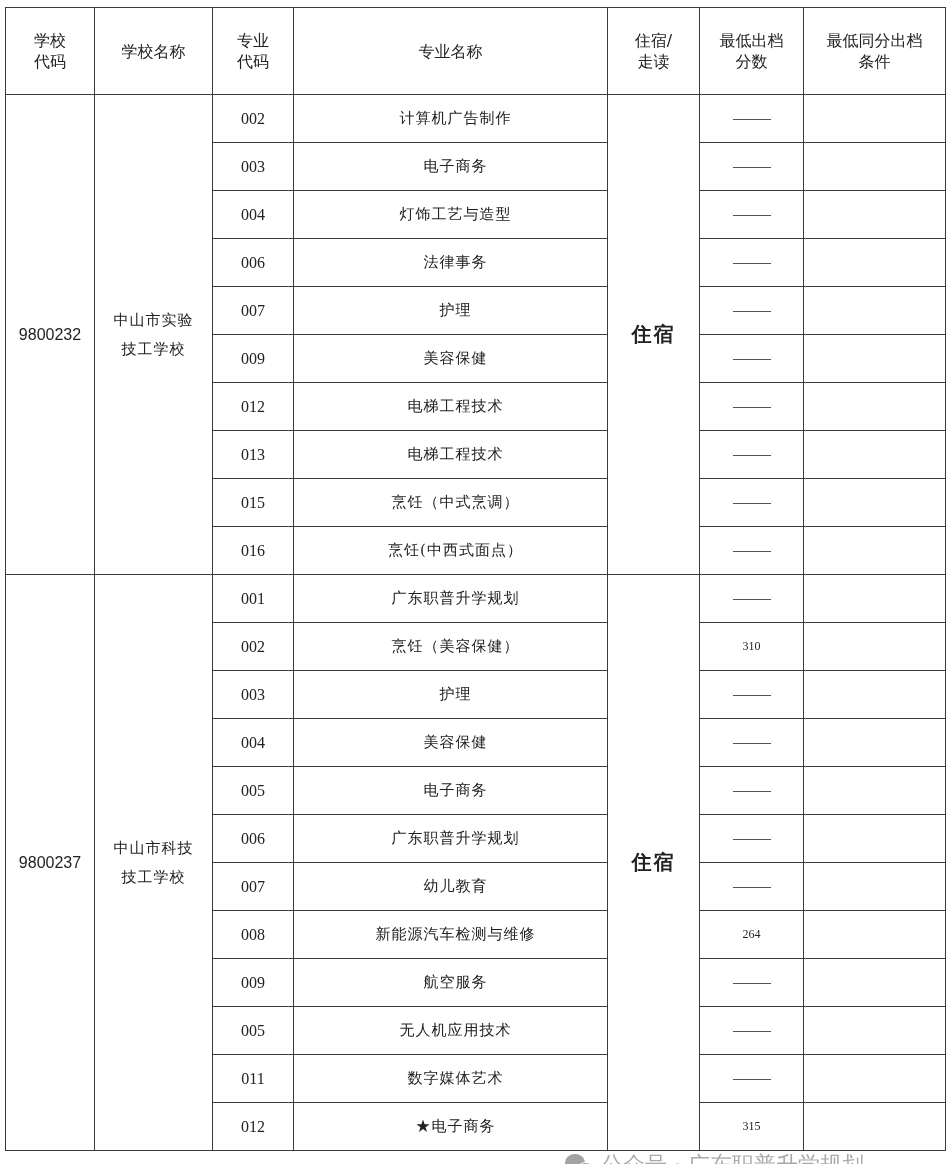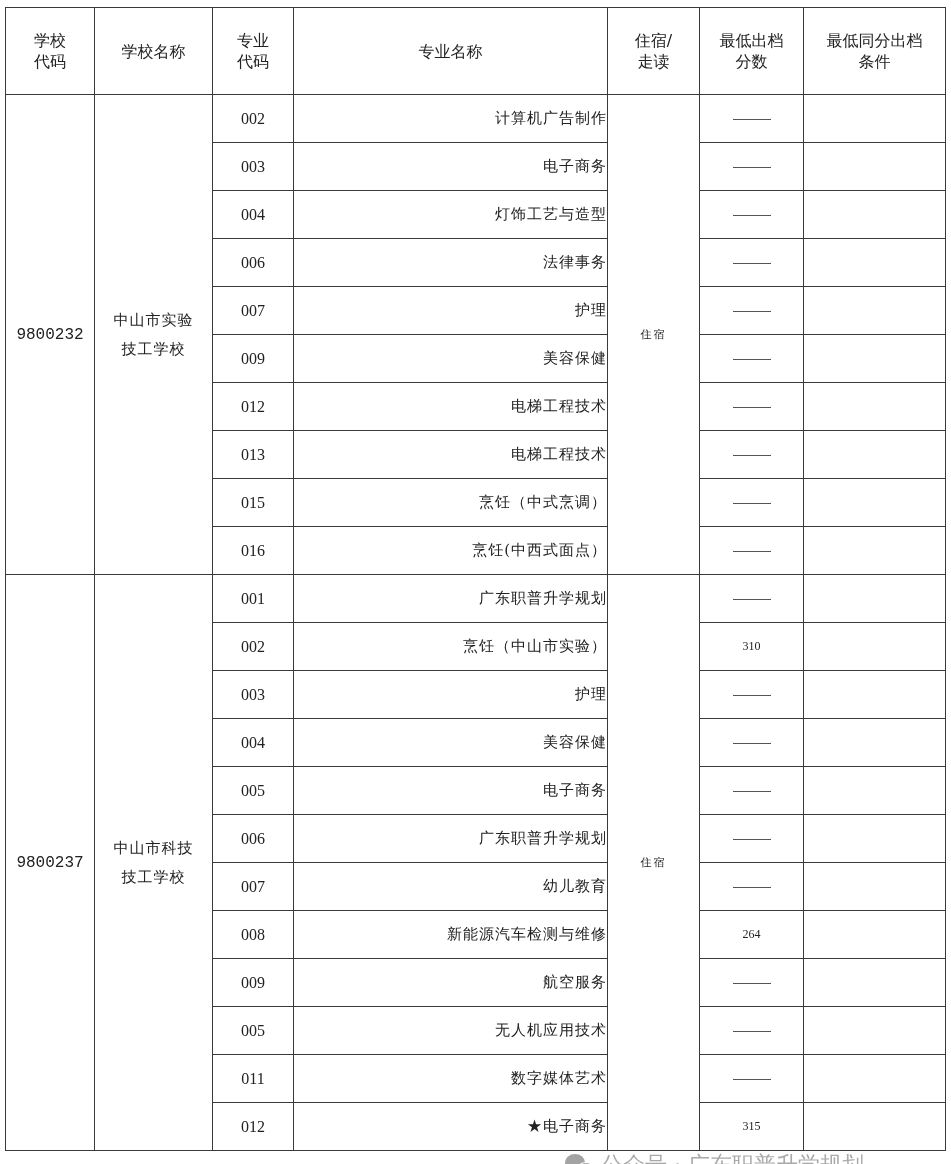--- a/index.html
+++ b/index.html
@@ -6,24 +6,24 @@
   body { width: 951px; height: 1164px; position: relative; overflow: hidden;
          font-family: "DejaVu Serif", "Liberation Serif", serif; color: #222; }
   table { position: absolute; left: 5px; top: 7px; border-collapse: collapse;
           table-layout: fixed; width: 940px; }
   td, th { border: 1.3px solid #3a3a3a; padding: 0; text-align: center;
            vertical-align: middle; font-weight: normal; }
   th { height: 86px; font-family: "DejaVu Sans", "Liberation Sans", sans-serif;
        font-size: 16px; line-height: 21px; color: #222; }
   td { height: 47px; font-size: 15px; }
   td.code { font-family: "Liberation Serif", "DejaVu Serif", serif; font-size: 16px; }
-  td.name { text-align: right; padding-left: 10px; letter-spacing: 1px; font-size: 15px; }
-  td.school-code { font-family: Liberation Mono, monospace; font-size: 16px; }
+  td.name { text-align: center; padding-left: 10px; letter-spacing: 1px; font-size: 15px; }
+  td.school-code { font-family: Liberation Sans, sans-serif; font-size: 16px; }
   td.school-name { font-size: 15px; line-height: 29px; letter-spacing: 1px; }
-  td.board { font-size: 11px; letter-spacing: 2px; }
+  td.board { font-size: 20px; letter-spacing: 2px; font-weight: bold; }
   td.score { font-family: "Liberation Serif", serif; font-size: 12px; }
   .dash { display: inline-block; width: 38px; border-top: 1px solid #555; vertical-align: middle; }
   .hdr-line { display: block; }
   .watermark { position: absolute; left: 565px; top: 1150px; font-family: "DejaVu Sans", sans-serif;
                font-size: 22px; color: rgba(140,140,140,0.75); display: flex; align-items: flex-end; gap: 6px; }
   .wm-icon { width: 30px; height: 26px; position: relative; }
   .wm-icon .b1 { position: absolute; left: 0; top: 0; width: 20px; height: 17px; border-radius: 50%; background: rgba(140,140,140,0.8); }
   .wm-icon .b2 { position: absolute; left: 11px; top: 8px; width: 18px; height: 15px; border-radius: 50%; background: rgba(160,160,160,0.85); border: 1.5px solid #fff; }
 </style>
 </head>
@@ -143,21 +143,21 @@
           <span class="hdr-line">技工学校</span>
         </td>
         <td class="code">001</td>
         <td class="name">广东职普升学规划</td>
         <td class="board" rowspan="12">住宿</td>
         <td class="score"><span class="dash" title="——"></span></td>
         <td></td>
       </tr>
       <tr>
         <td class="code">002</td>
-        <td class="name">烹饪（中山市实验）</td>
+        <td class="name">烹饪（美容保健）</td>
         <td class="score">310</td>
         <td></td>
       </tr>
       <tr>
         <td class="code">003</td>
         <td class="name">护理</td>
         <td class="score"><span class="dash" title="——"></span></td>
         <td></td>
       </tr>
       <tr>

